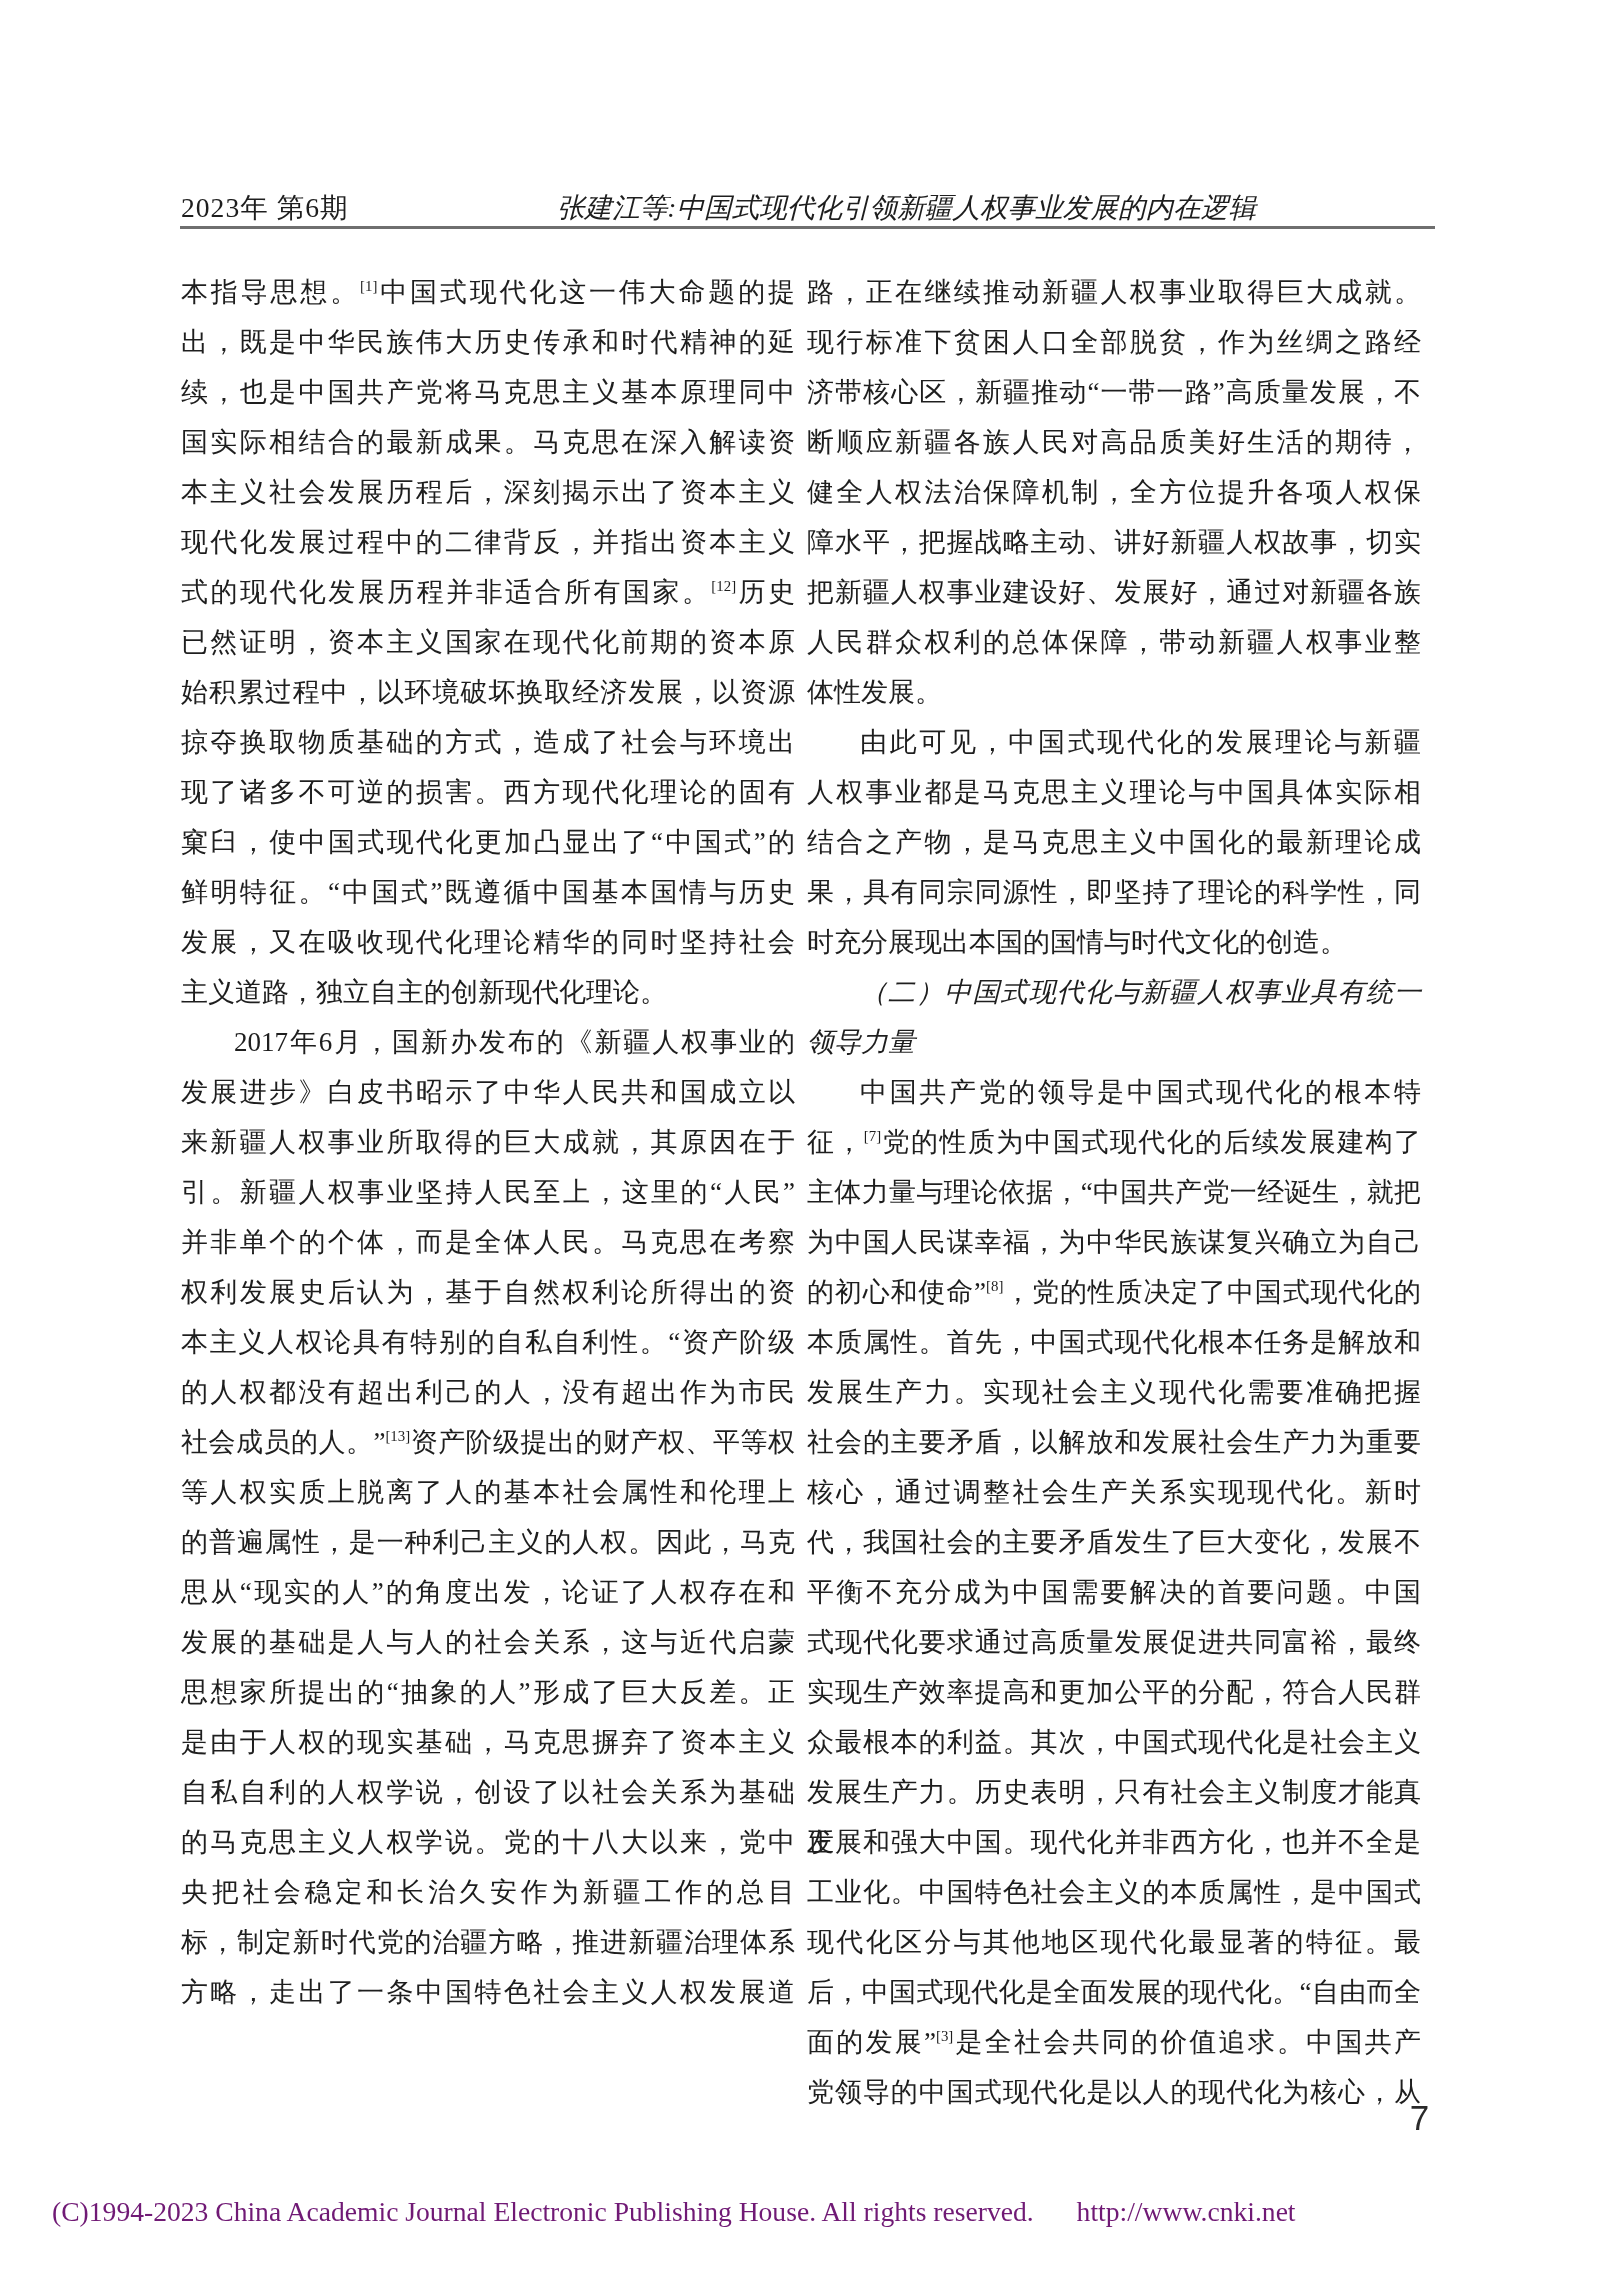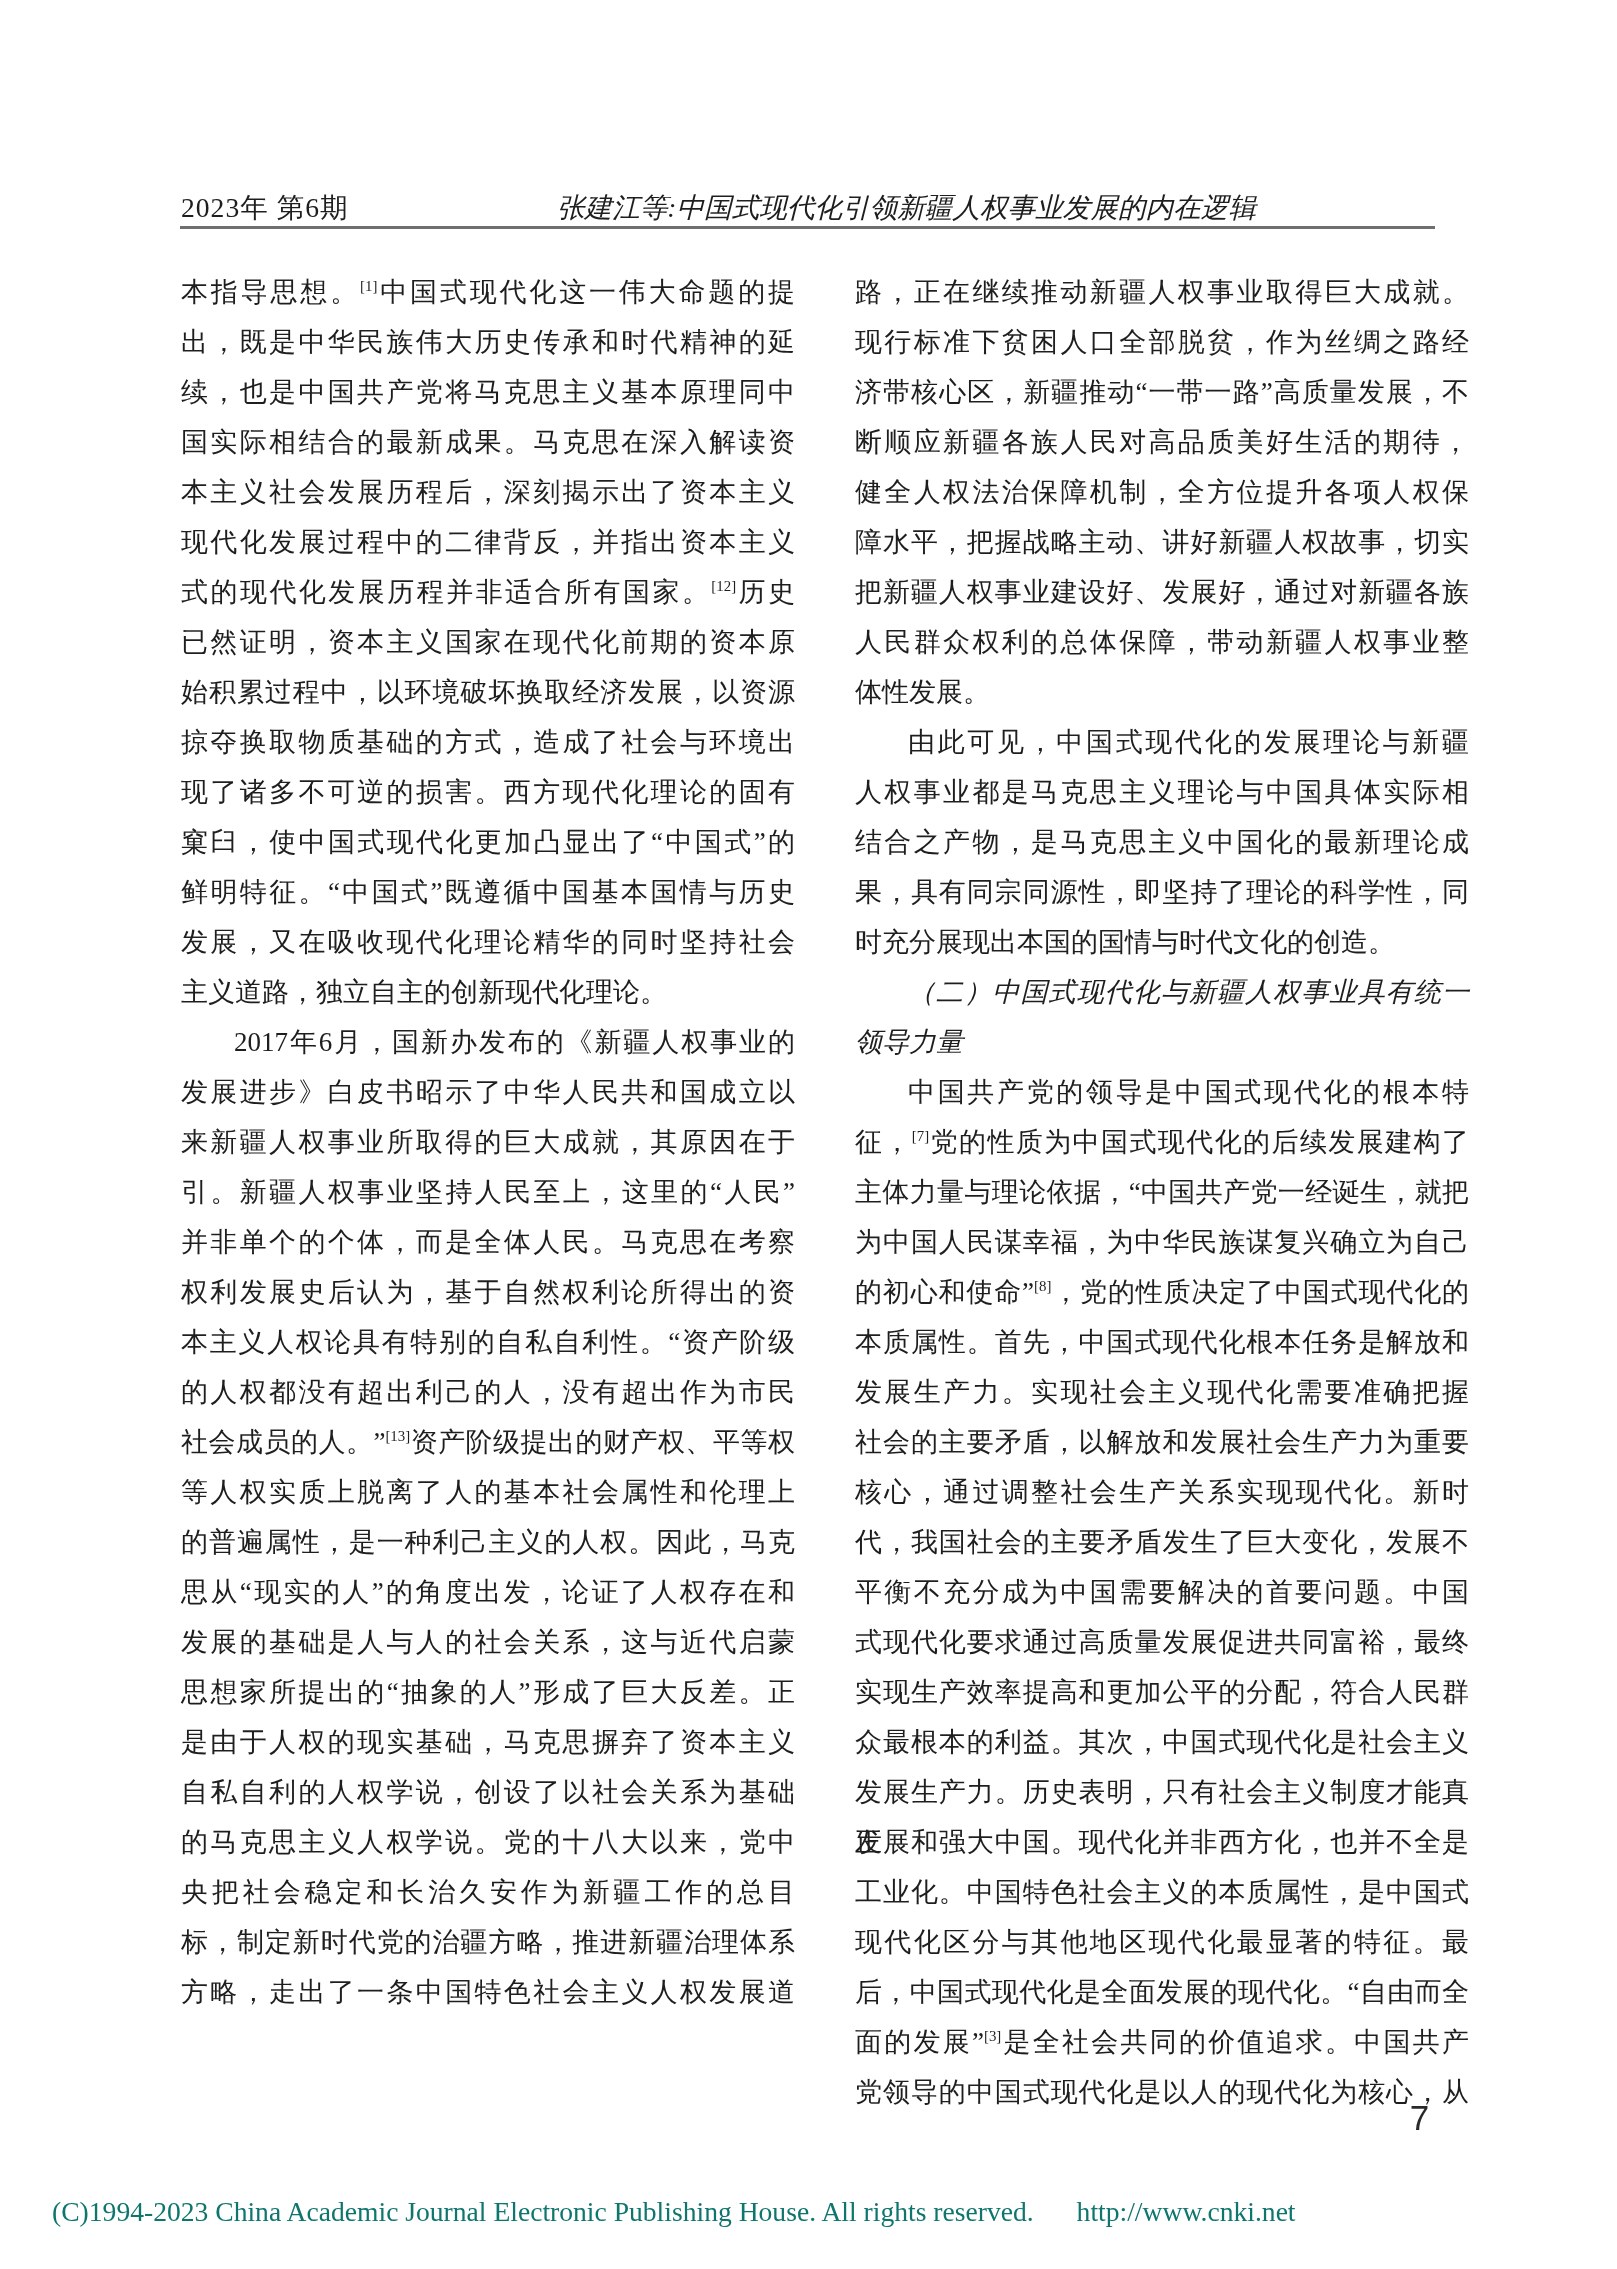--- a/index.html
+++ b/index.html
@@ -13,35 +13,35 @@
     letter-spacing:1px; white-space:nowrap;
   }
   .running-title {
     position:absolute; left:438px; top:189px; width:818px;
     text-align:right; font-size:27.6px; white-space:nowrap;
   }
   .kai { font-style:italic; }
   .rule { position:absolute; left:180px; top:226px; width:1255px; height:2.9px; background:#6f6f6f; }
   .column { position:absolute; top:267px; width:614px; font-size:27px; }
   #col-left  { left:181px; }
-  #col-right { left:855px; }
+  #col-right { left:807px; }
   .line {
     height:50px; line-height:50px;
     text-align:justify; text-align-last:justify; text-justify:inter-character;
     word-break:break-all; overflow:visible;
   }
   .line.end { text-align-last:left; }
   .line.indent { text-indent:53px; }
   sup { font-size:0.55em; vertical-align:0.65em; line-height:0; }
   .pagenum {
     position:absolute; left:1389px; top:2098px; width:61px; text-align:center;
     font-size:35px; color:#2a2a2a; font-family:"Liberation Sans","DejaVu Sans",sans-serif;
   }
   .footer {
-    position:absolute; left:52px; top:2196px; font-size:27.6px; color:#0f766e;
+    position:absolute; left:52px; top:2196px; font-size:27.6px; color:#701a75;
     white-space:nowrap; font-family:"Liberation Serif","DejaVu Serif",serif;text-align:center;
   }
   .footer-url { margin-left:36px; }
 </style>
 </head>
 <body>
 
 <div class="page">
   <div class="issue">2023年 第6期</div>
   <div class="running-title kai">张建江等:中国式现代化引领新疆人权事业发展的内在逻辑</div>

